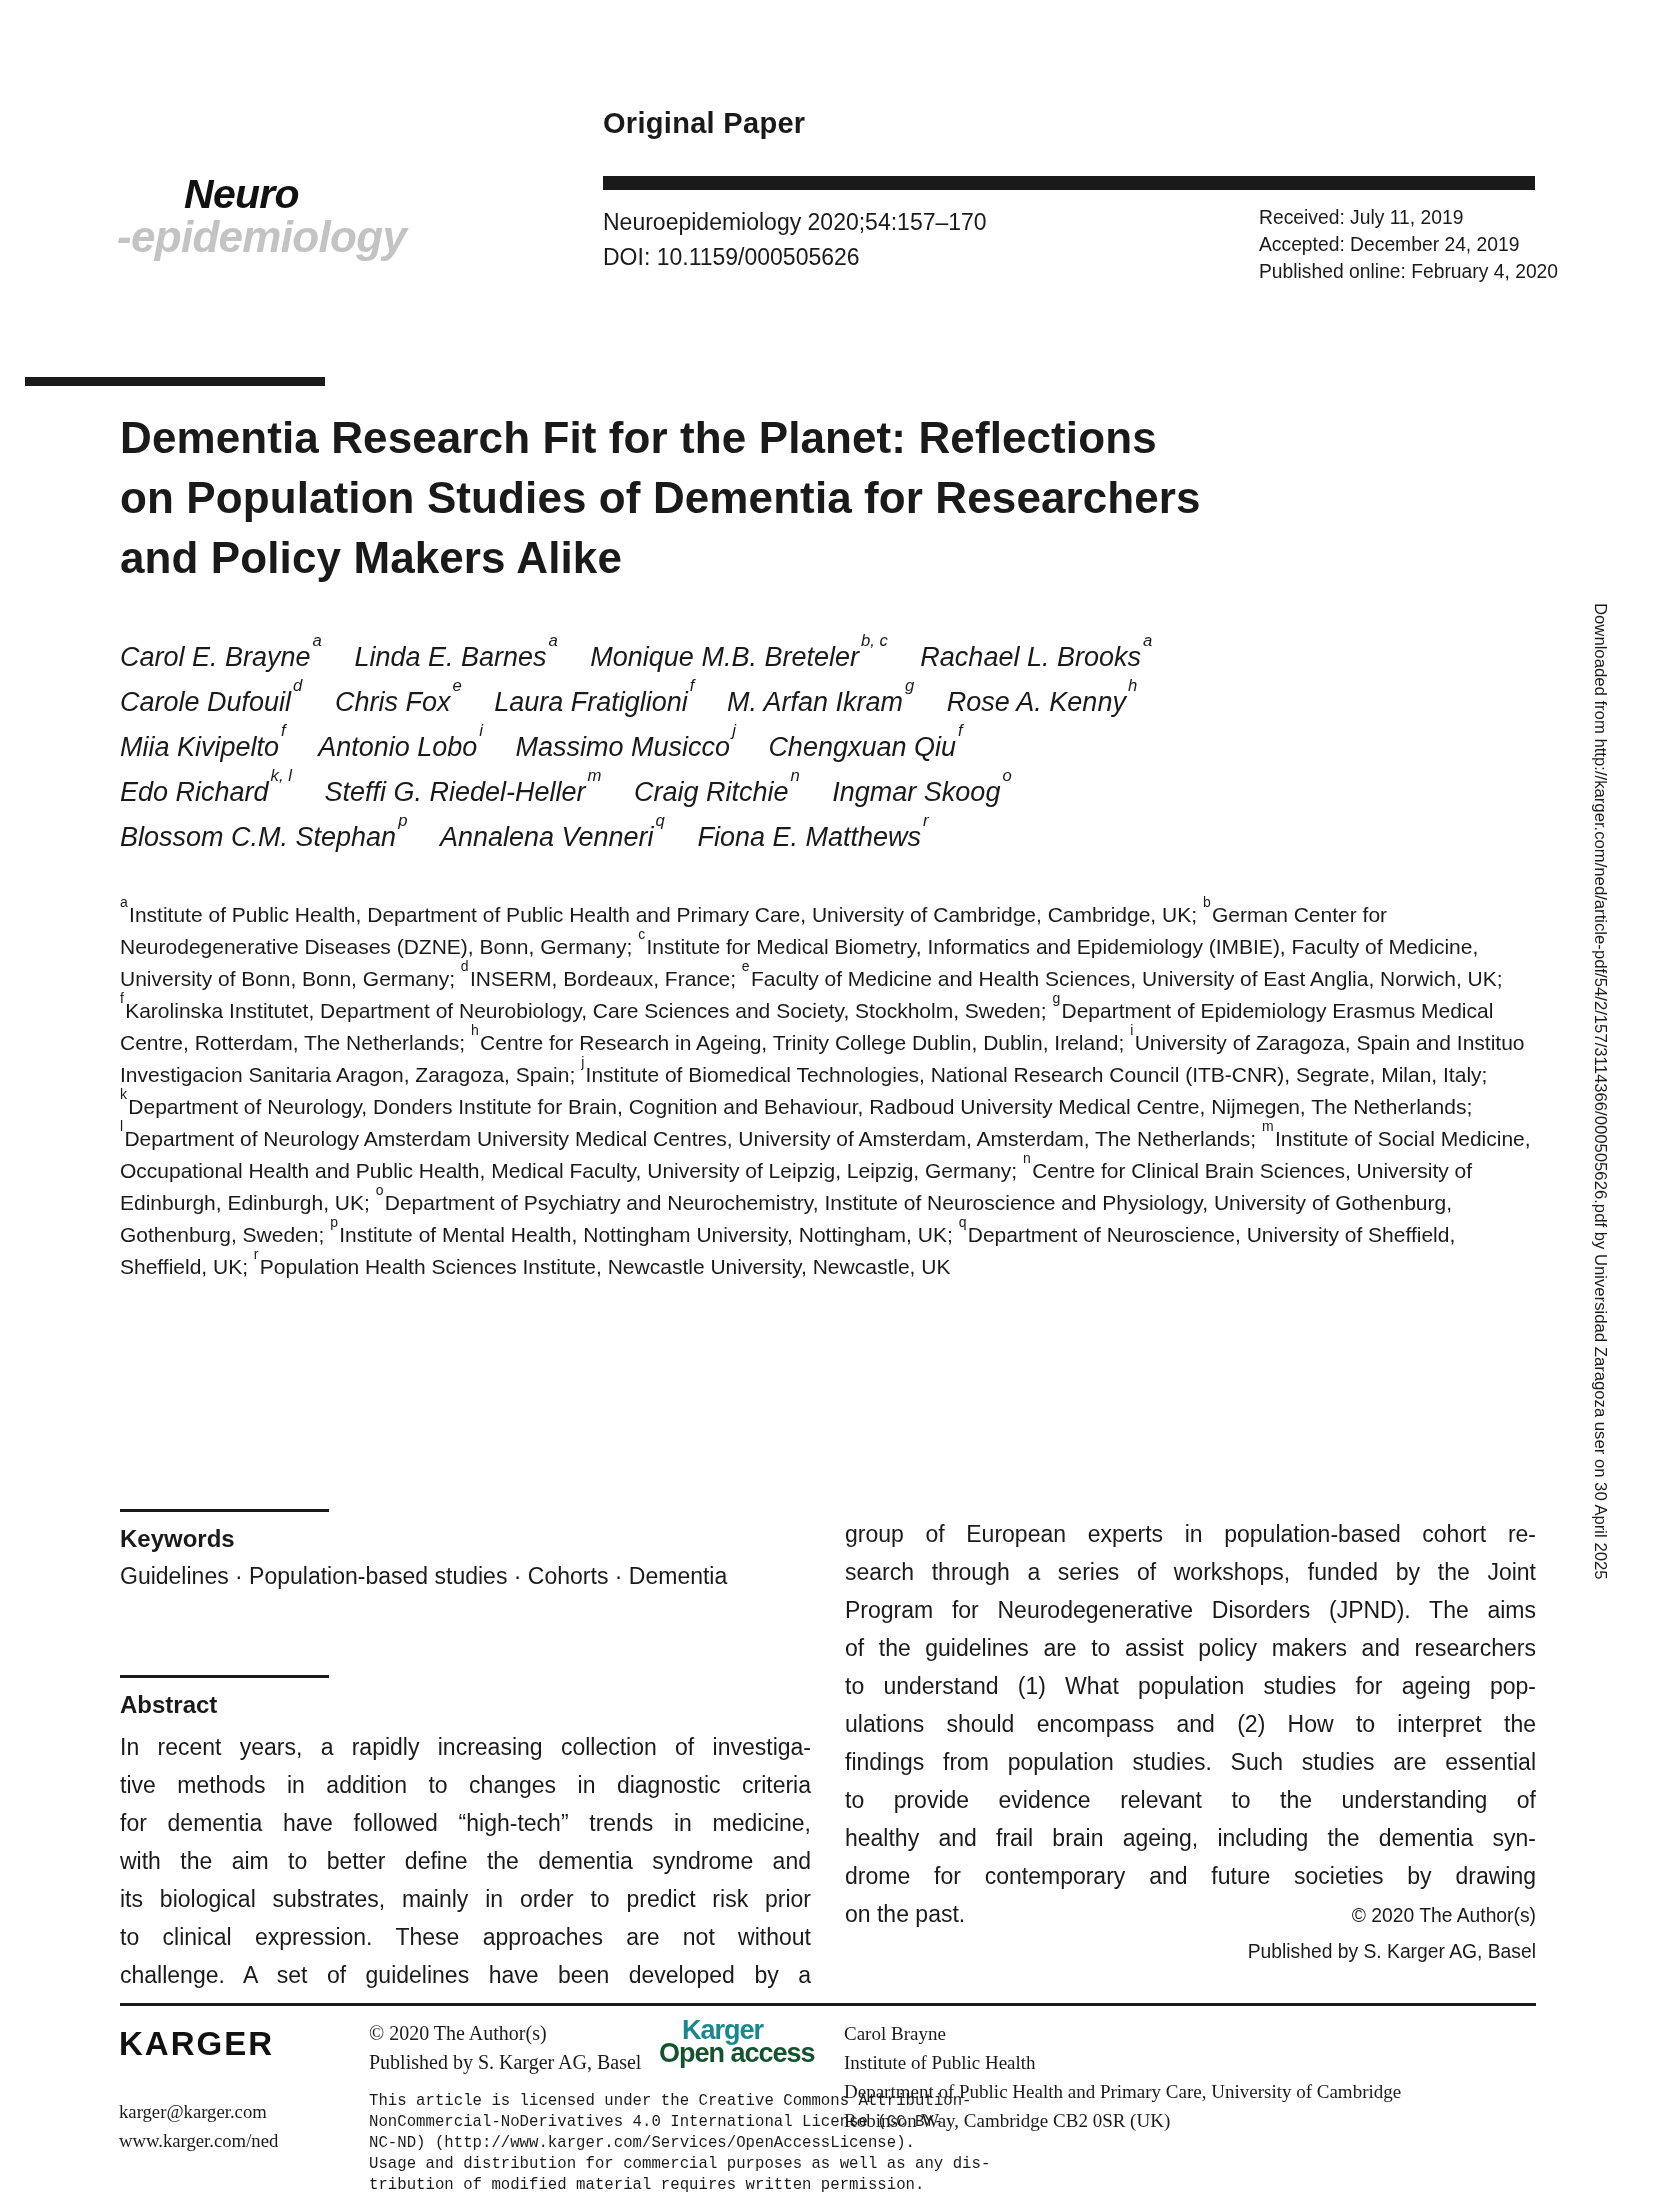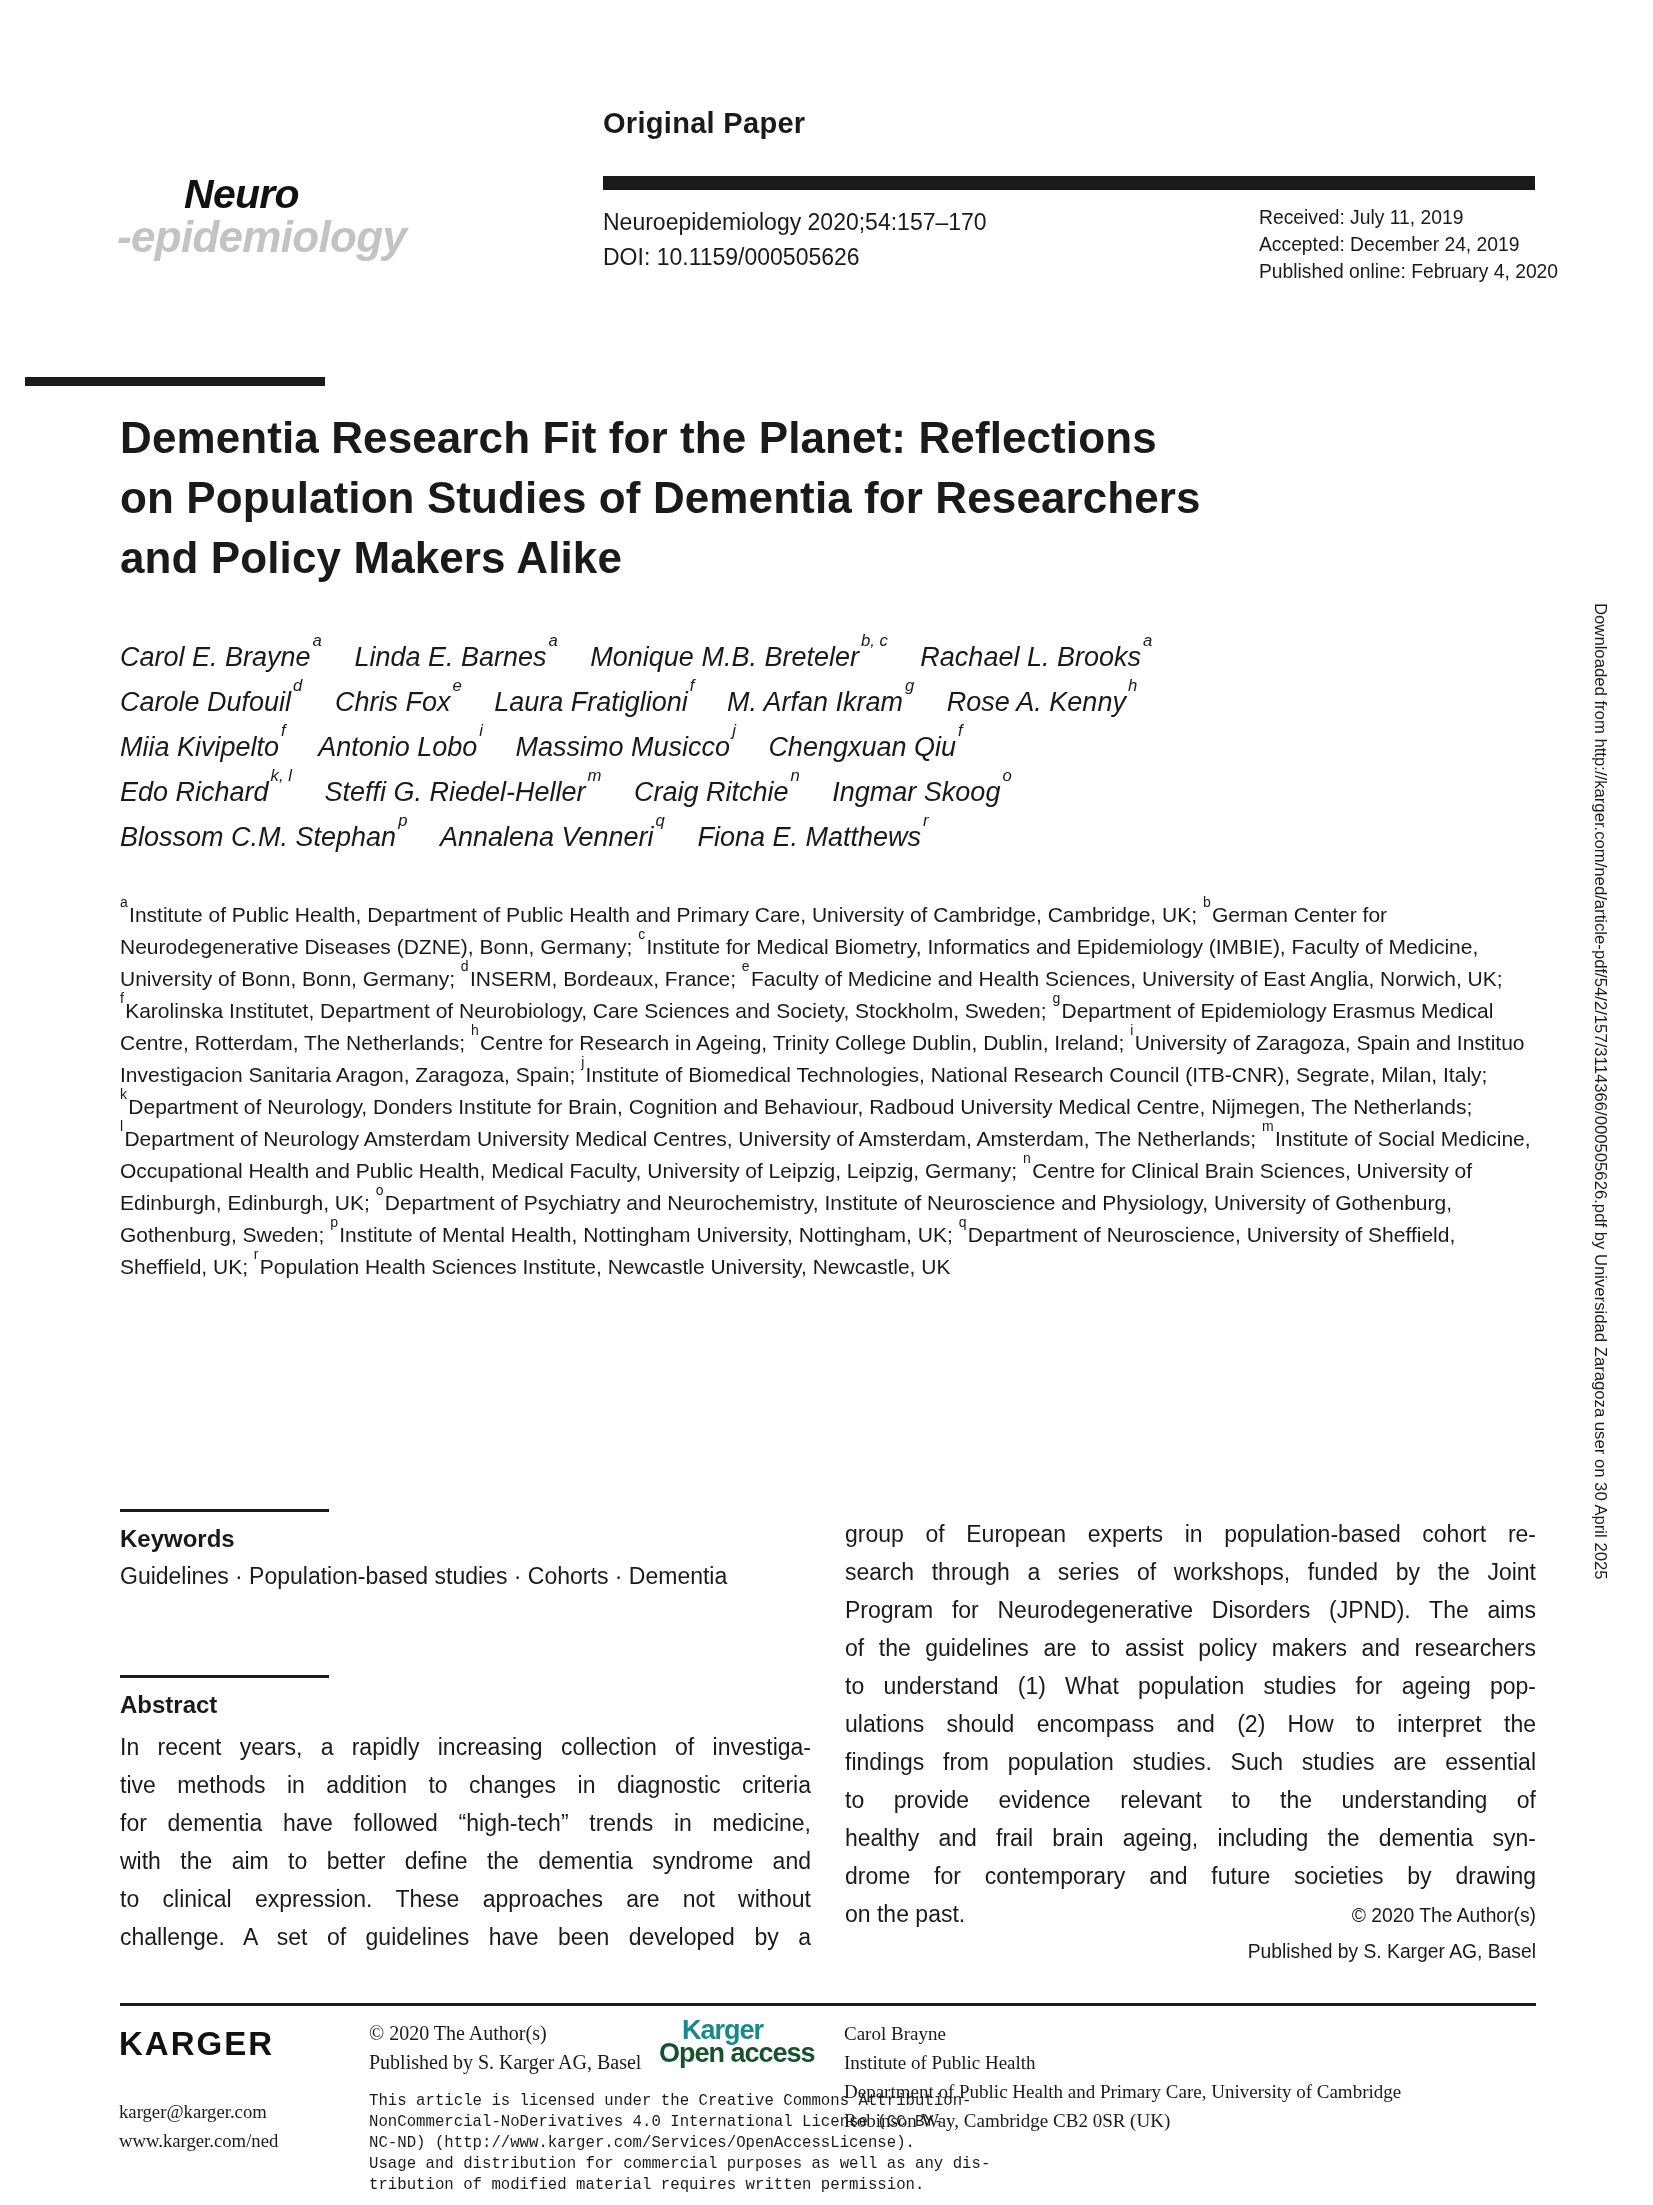--- a/index.html
+++ b/index.html
@@ -140,20 +140,21 @@
   <div class="abs kw-rule"></div>
   <div class="abs kw-head">Keywords</div>
   <div class="abs kw-text">Guidelines · Population-based studies · Cohorts · Dementia</div>
   <div class="abs abs-rule"></div>
   <div class="abs abs-head">Abstract</div>
   <div class="abs abs-left">
     <div>In recent years, a rapidly increasing collection of investiga-</div>
     <div>tive methods in addition to changes in diagnostic criteria</div>
     <div>for dementia have followed “high-tech” trends in medicine,</div>
     <div>with the aim to better define the dementia syndrome and</div>
+    <div>its biological substrates, mainly in order to predict risk prior</div>
     <div>to clinical expression. These approaches are not without</div>
     <div>challenge. A set of guidelines have been developed by a</div>
   </div>
 
   <div class="abs abs-right">
     <div>group of European experts in population-based cohort re-</div>
     <div>search through a series of workshops, funded by the Joint</div>
     <div>Program for Neurodegenerative Disorders (JPND). The aims</div>
     <div>of the guidelines are to assist policy makers and researchers</div>
     <div>to understand (1) What population studies for ageing pop-</div>

